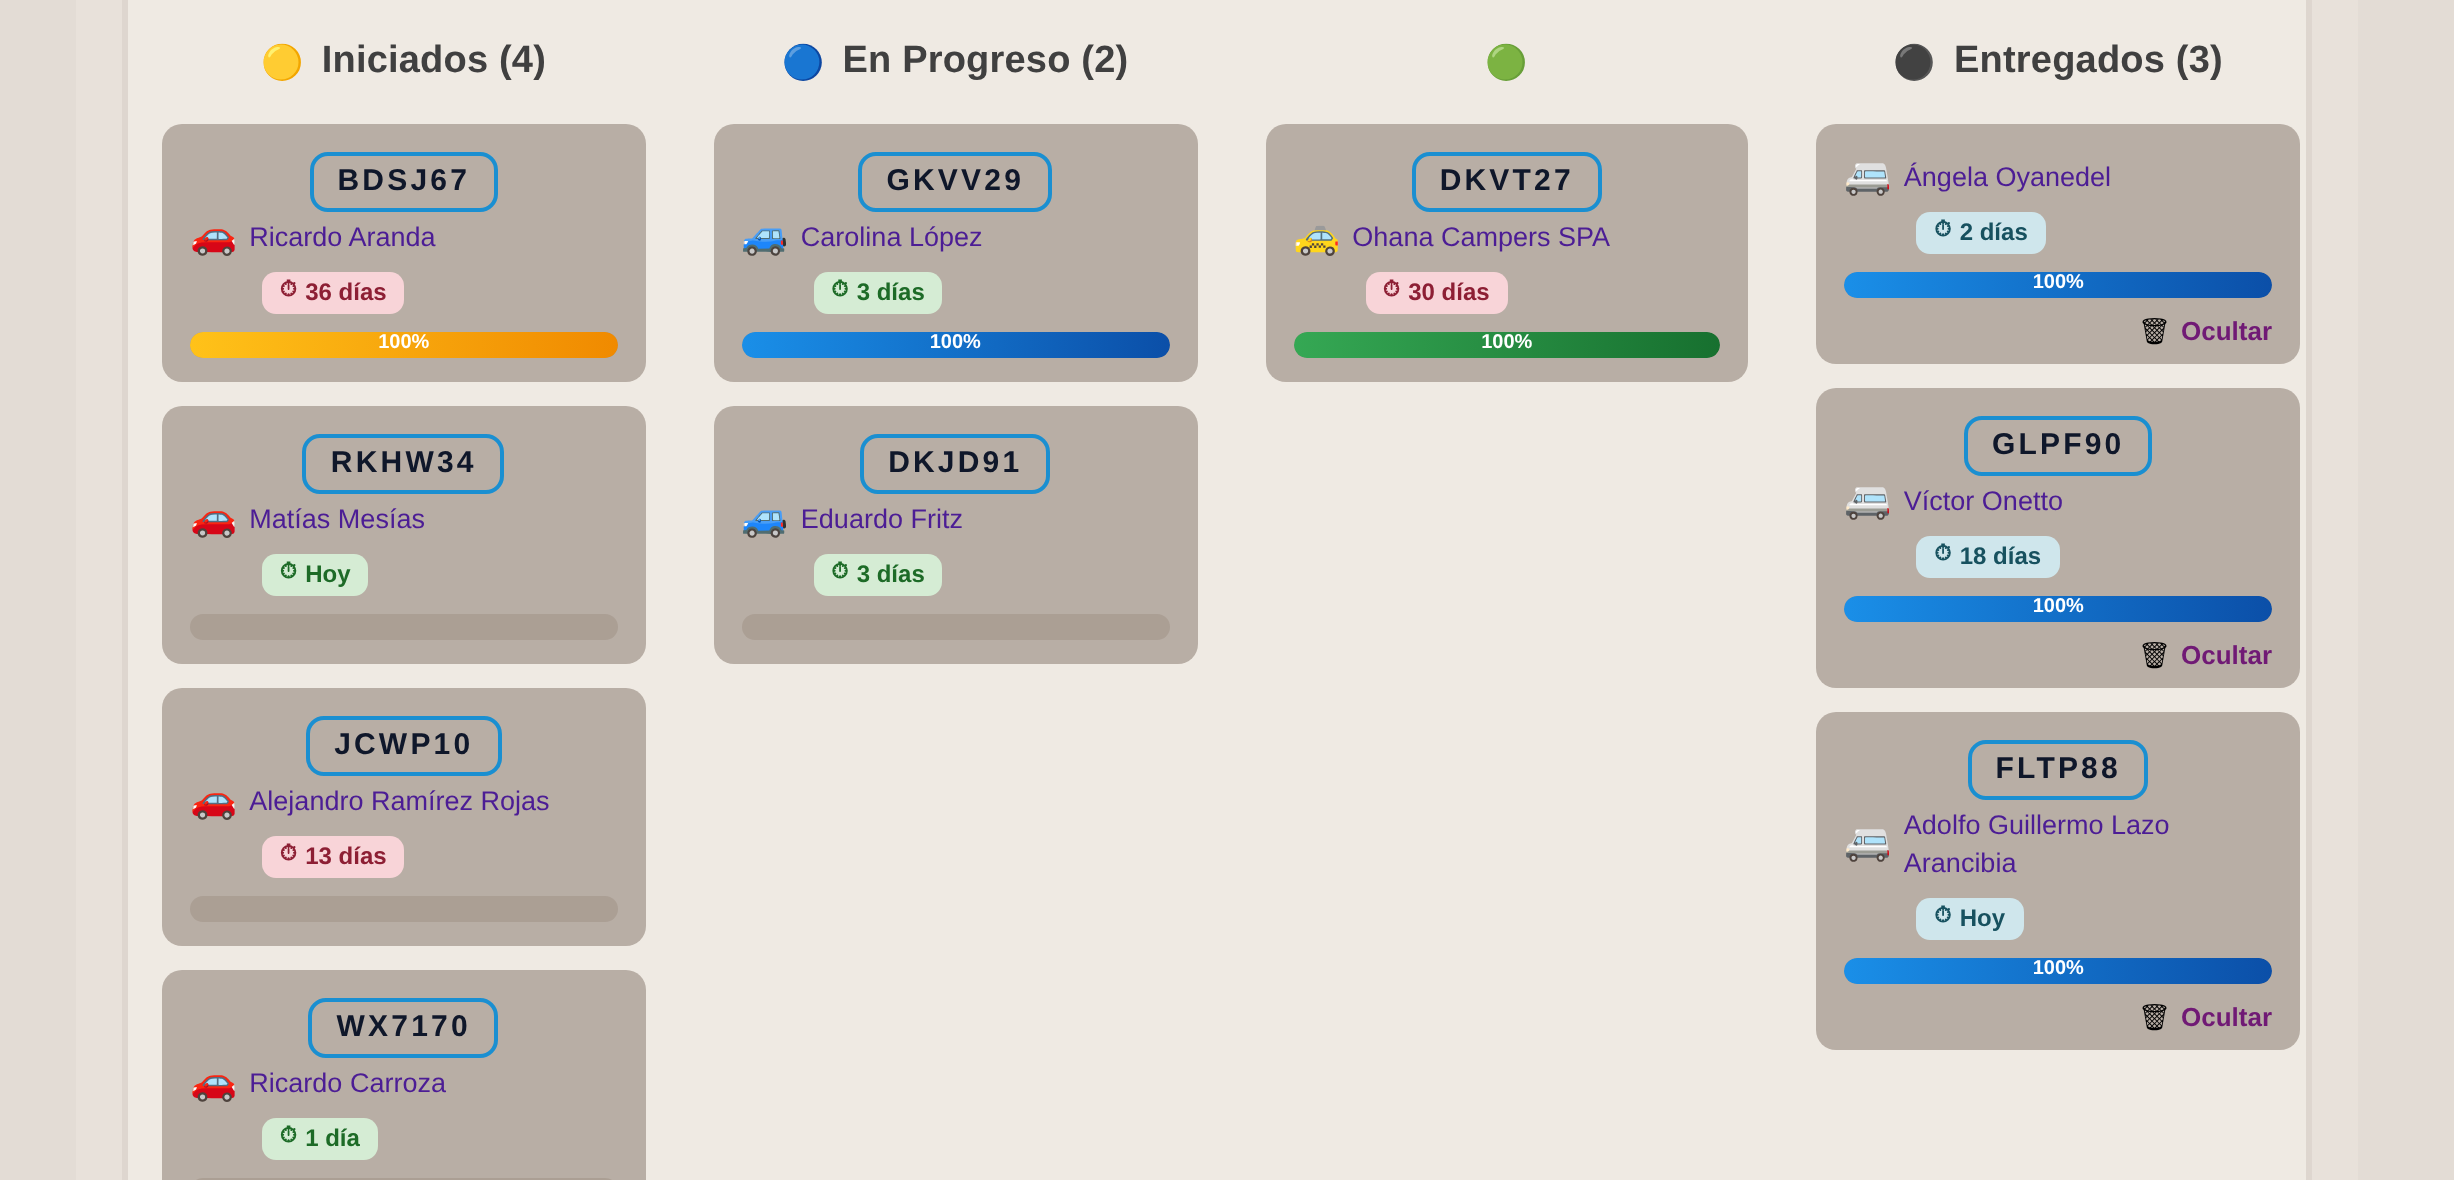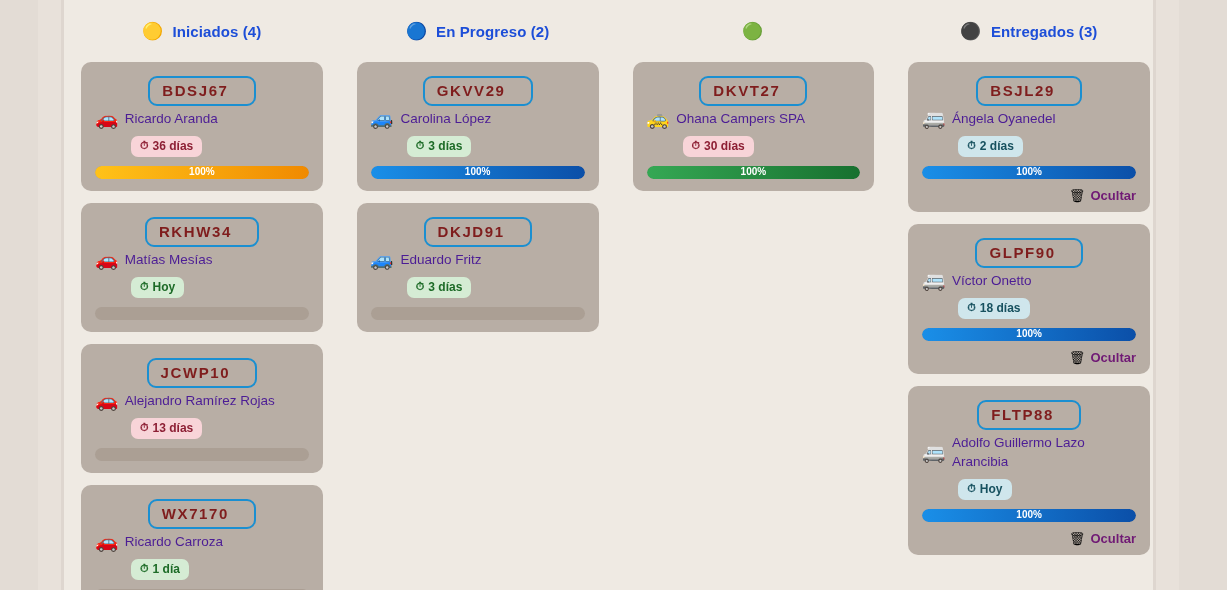--- a/index.html
+++ b/index.html
@@ -45,46 +45,46 @@
   .column-header {
     display: flex;
     align-items: center;
     justify-content: center;
     gap: 9px;
     height: 62px;
     flex: 0 0 auto;
   }
   .status-dot { font-size: 17px; line-height: 1; }
   .column-title {
-    font-size: 15px;
-    font-weight: bold;
-    color: #1d4ed8;
+    font-size: 19px;
+    font-weight: bold;
+    color: #404040;
     letter-spacing: .1px;
     white-space: nowrap;
   }
 
   .column-cards { display: flex; flex-direction: column; gap: 12px; }
 
   .card {
     background: #b8aea5;
     border-radius: 10px;
     padding: 14px 14px 12px 14px;
     position: relative;
   }
   .card.has-hide { padding-bottom: 10px; }
 
   .plate-row { display: flex; justify-content: center; }
   .plate {
     border: 2.5px solid #1a8fd1;
     border-radius: 9px;
-    color: #7f1d1d;
+    color: #0f172a;
     font-weight: bold;
     font-size: 15px;
     letter-spacing: 1.6px;
-    padding: 4px 25px 5px 12px;
+    padding: 4px 12px 5px 12px;
     background: transparent;
     line-height: 1.15;
   }
 
   .who-row {
     display: flex;
     align-items: center;
     gap: 6px;
     margin-top: 3px;
   }
@@ -293,23 +293,20 @@
         </div>
       </div>
     </div>
     <div class="column">
       <div class="column-header">
         <span class="status-dot">⚫</span>
         <span class="column-title">Entregados (3)</span>
       </div>
       <div class="column-cards">
         <div class="card has-hide">
-          <div class="plate-row">
-            <div class="plate">BSJL29</div>
-          </div>
           <div class="who-row">
             <span class="vehicle-icon">🚐</span>
             <span class="person-name">Ángela Oyanedel</span>
           </div>
           <div class="age-row"><span class="age-badge blue">
               <span class="clock">⏱</span>
               <span>2 días</span>
             </span></div>
           <div class="progress">
             <div class="progress-fill" style="width: 100%; background: linear-gradient(90deg, rgb(26, 143, 232), rgb(11, 79, 168));">

